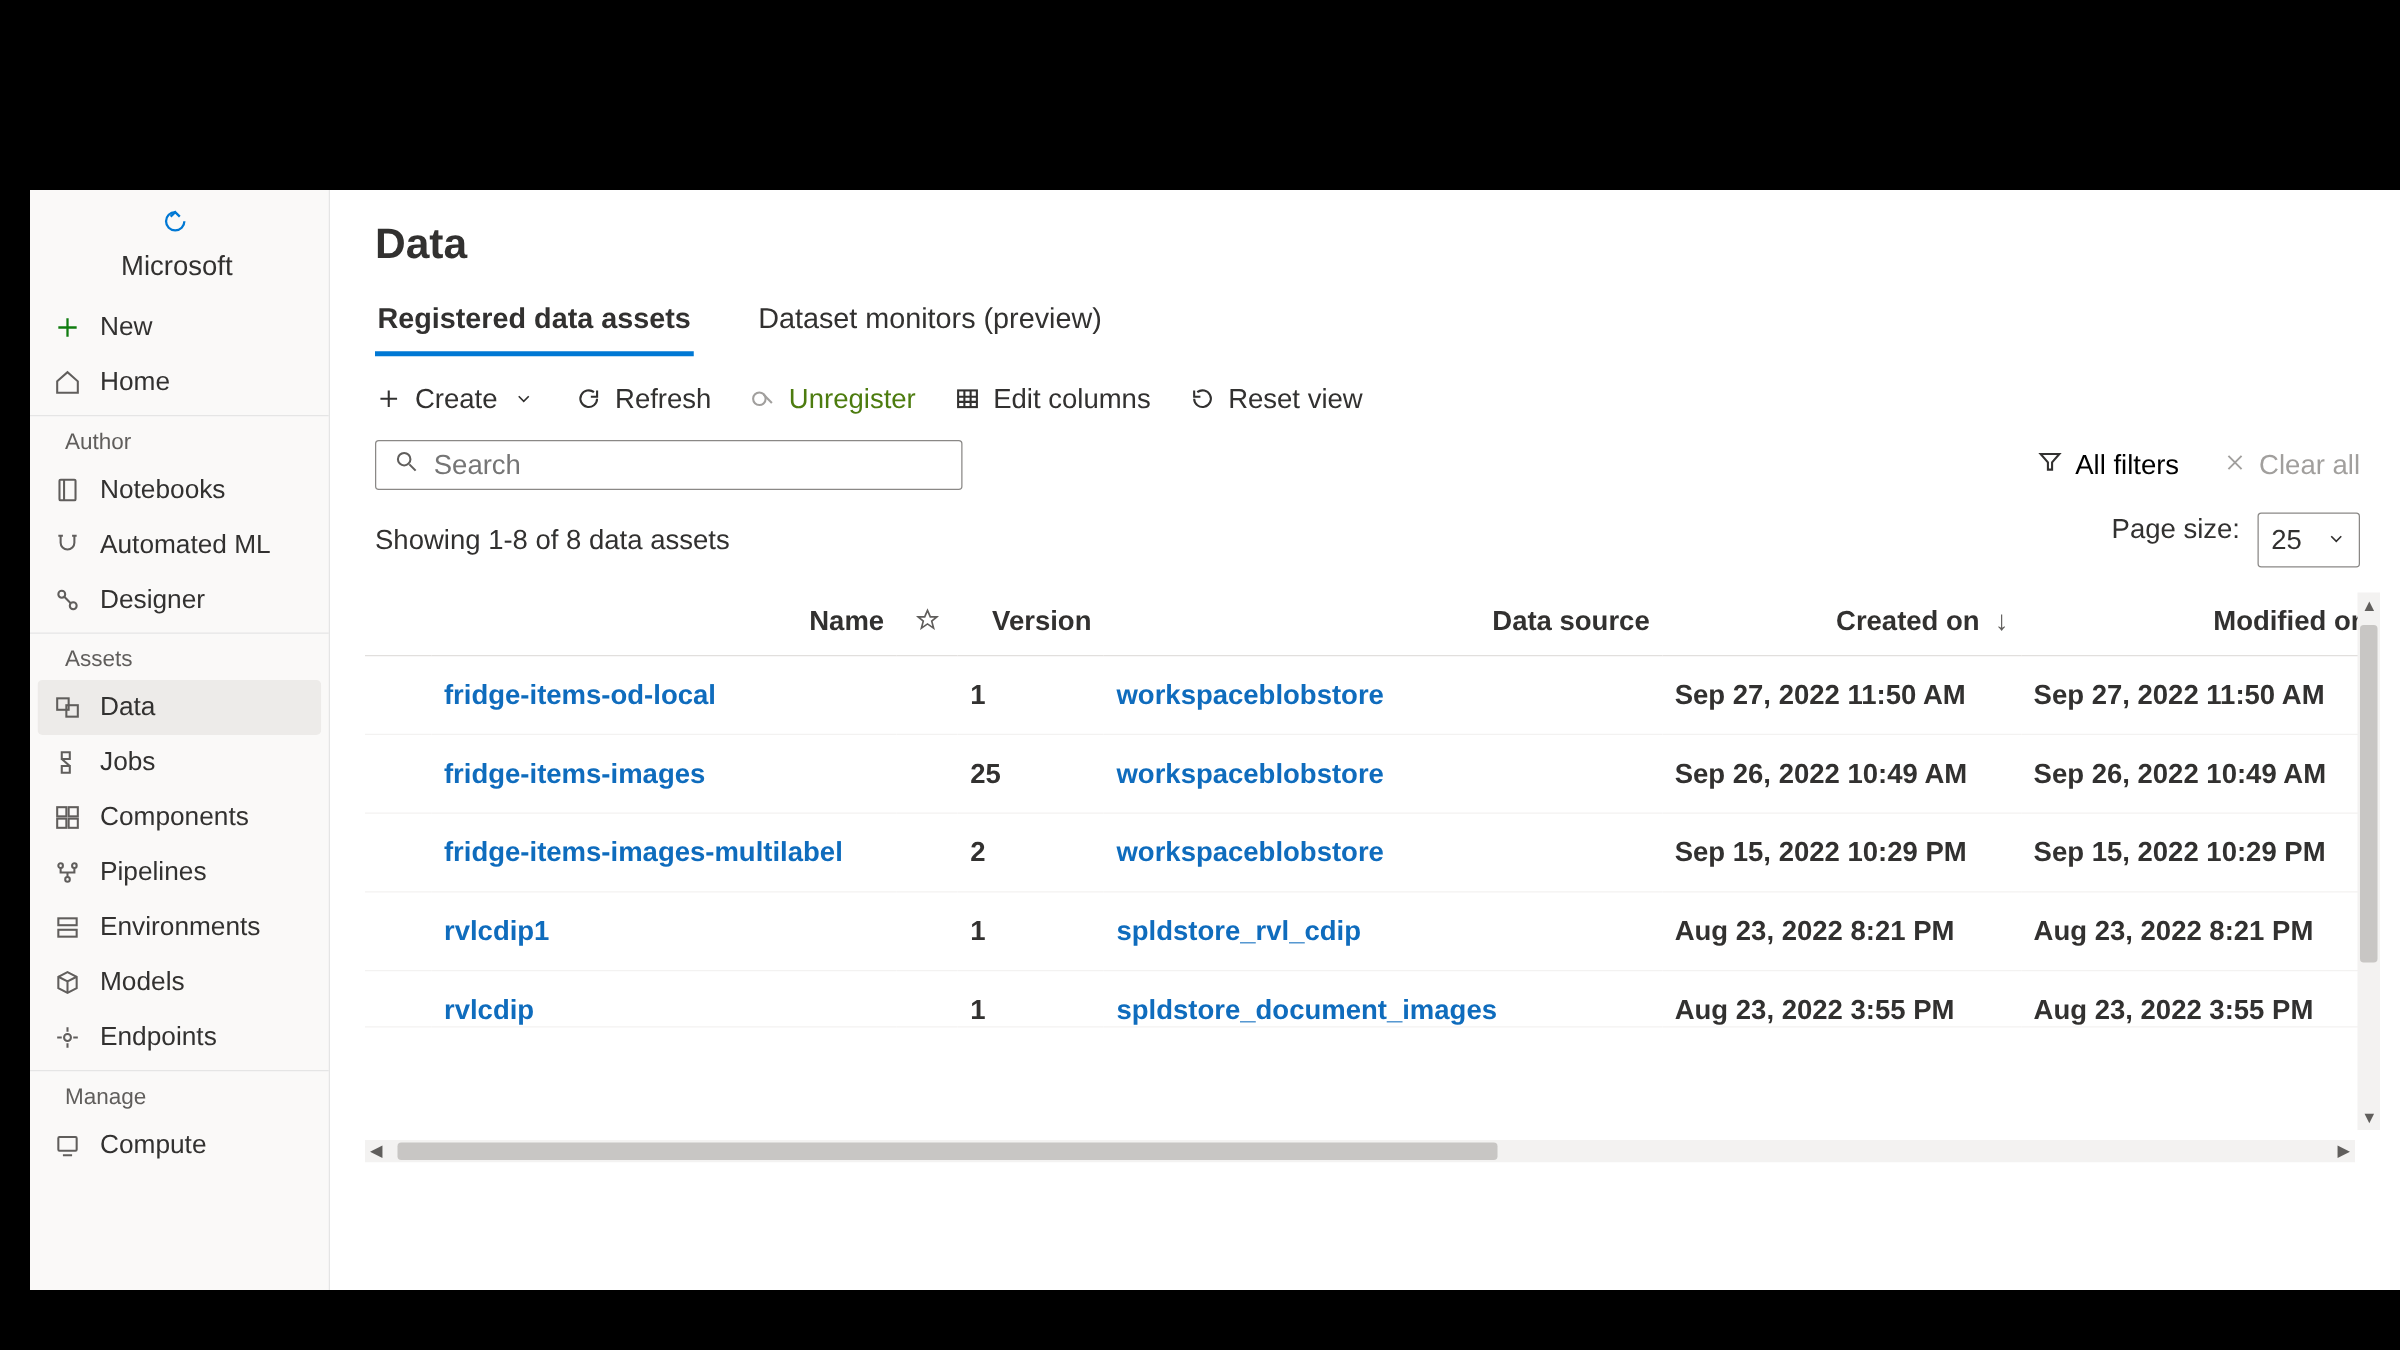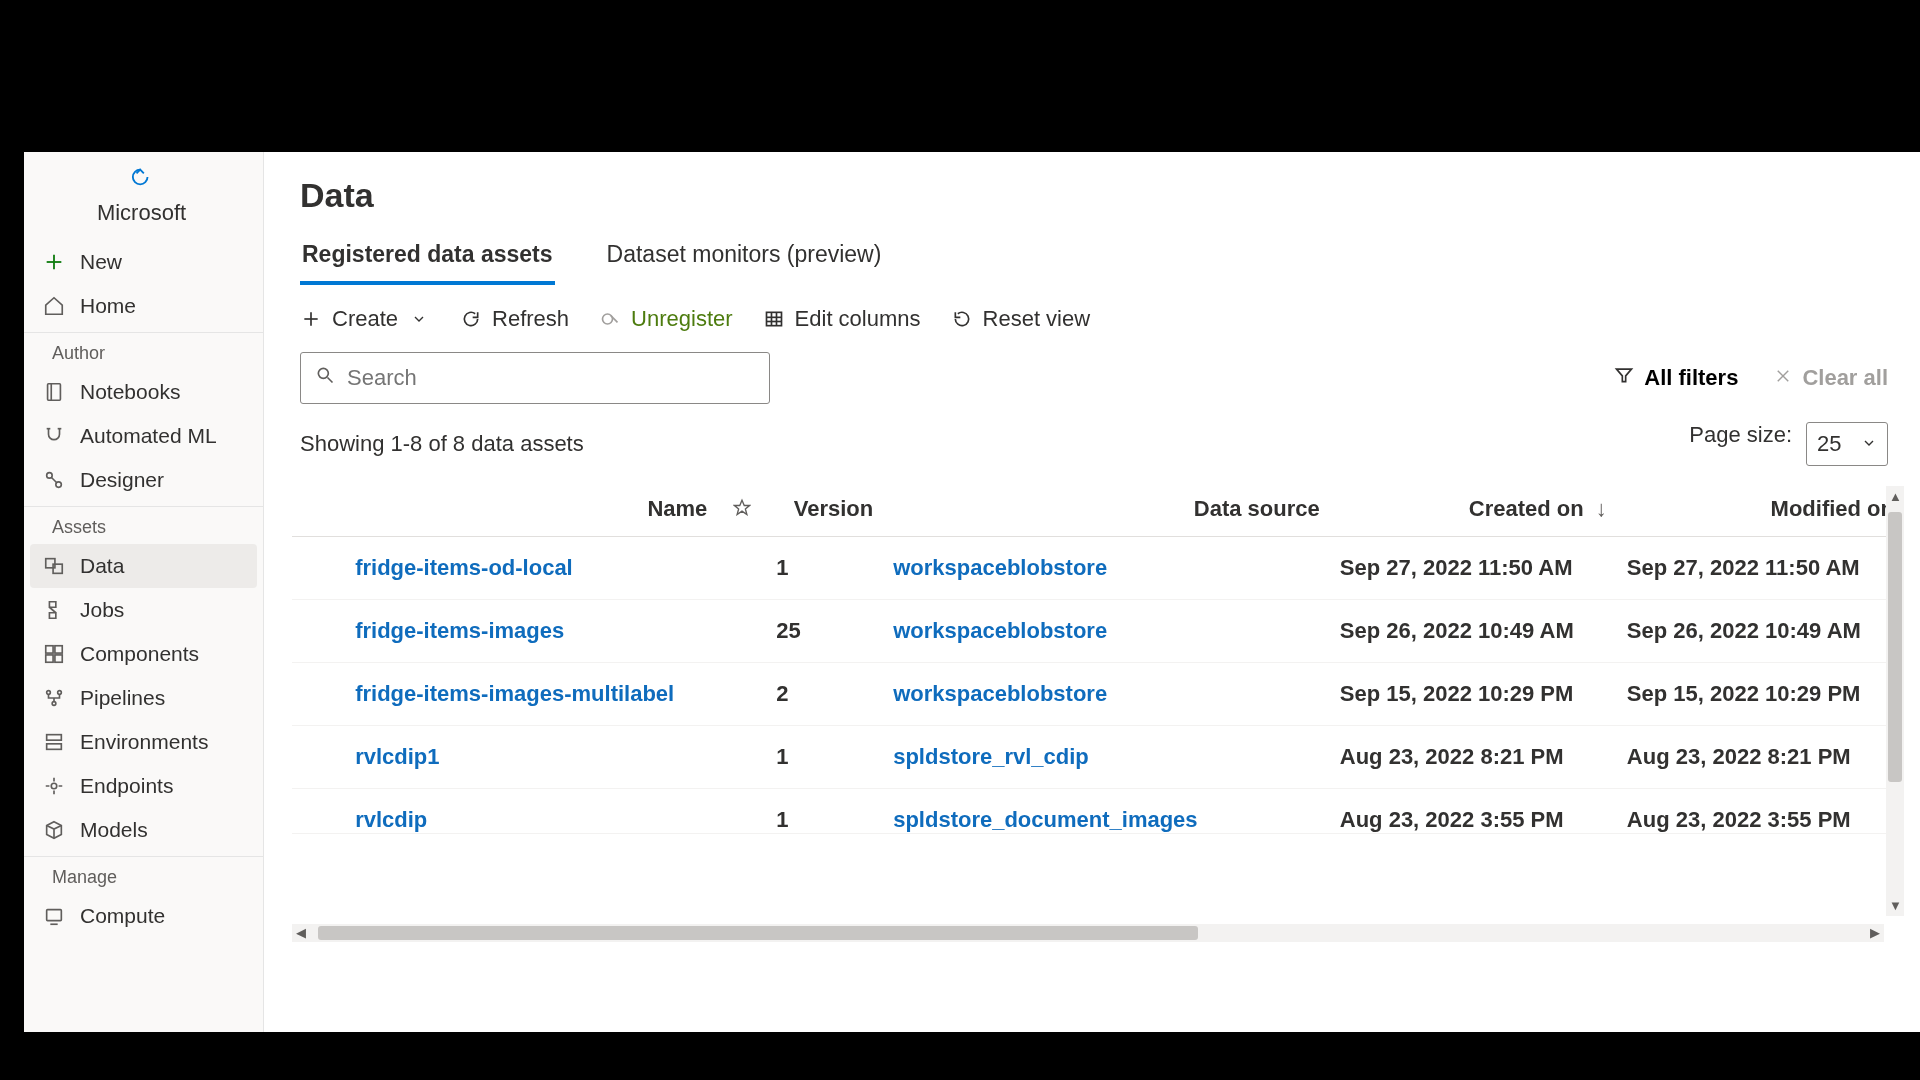--- a/index.html
+++ b/index.html
@@ -64,29 +64,29 @@
   }
   .tool-btn { display:flex; align-items:center; gap:10px; cursor:pointer; }
   .tool-btn.disabled { color:#4d7c0f; cursor:default; }
   .tool-btn .ticon { width:22px; height:22px; display:inline-flex; align-items:center; justify-content:center; }
   .filter-row {
     display:flex; align-items:center; justify-content:space-between;
     padding: 6px 36px 0 36px;
   }
   .search-box {
     display:flex; align-items:center; gap:12px;
-    width: 470px; height: 52px;
+    width: 470px; height: 40px;
     border:1px solid #8a8886; border-radius:3px;
     padding: 0 14px; font-size:22px; color:#605e5c;
   }
   .search-box input {
     border:none; outline:none; font-size:22px; flex:1; background:transparent;
   }
   .filter-actions { display:flex; align-items:center; gap:36px; font-size:22px; }
-  .filter-actions .fa { display:flex; align-items:center; gap:10px; cursor:pointer;font-weight:bold; }
+  .filter-actions .fa { display:flex; align-items:center; gap:10px; cursor:pointer; }
   .filter-actions .fa.disabled { color:#a19f9d; cursor:default; }
   .meta-row {
     display:flex; align-items:center; justify-content:space-between;
     padding: 18px 36px 10px 36px; font-size:22px; color:#323130;
   }
   .page-size { display:flex; gap:14px; }
   .page-size-select {
     width: 82px; height: 44px; border:1px solid #8a8886; border-radius:3px;
     display:flex; align-items:center; justify-content:space-between;
     padding:0 10px; font-size:22px;
@@ -233,34 +233,34 @@
         <svg viewBox="0 0 24 24" width="22" height="22" fill="none" stroke="currentColor" stroke-width="1.8">
             <rect x="4" y="4" width="16" height="6"></rect>
             <rect x="4" y="14" width="16" height="6"></rect>
           </svg>
       </span>
       <span>Environments</span>
     </div>
     <div class="nav-item">
       <span class="nav-icon">
         <svg viewBox="0 0 24 24" width="22" height="22" fill="none" stroke="currentColor" stroke-width="1.8">
+            <path d="M12 3l8 4v10l-8 4-8-4V7z"></path>
+            <path d="M4 7l8 4 8-4M12 11v10"></path>
+          </svg>
+      </span>
+      <span>Models</span>
+    </div>
+    <div class="nav-item">
+      <span class="nav-icon">
+        <svg viewBox="0 0 24 24" width="22" height="22" fill="none" stroke="currentColor" stroke-width="1.8">
             <circle cx="12" cy="12" r="3"></circle>
             <path d="M12 3v4M12 17v4M3 12h4M17 12h4"></path>
           </svg>
       </span>
       <span>Endpoints</span>
-    </div>
-    <div class="nav-item">
-      <span class="nav-icon">
-        <svg viewBox="0 0 24 24" width="22" height="22" fill="none" stroke="currentColor" stroke-width="1.8">
-            <path d="M12 3l8 4v10l-8 4-8-4V7z"></path>
-            <path d="M4 7l8 4 8-4M12 11v10"></path>
-          </svg>
-      </span>
-      <span>Models</span>
     </div>
 
     <div class="section-label">Manage</div>
     <div class="nav-item cutoff">
       <span class="nav-icon">
         <svg viewBox="0 0 24 24" width="22" height="22" fill="none" stroke="currentColor" stroke-width="1.8">
             <rect x="4" y="5" width="16" height="12" rx="1"></rect>
             <line x1="8" y1="21" x2="16" y2="21"></line>
           </svg>
       </span>

